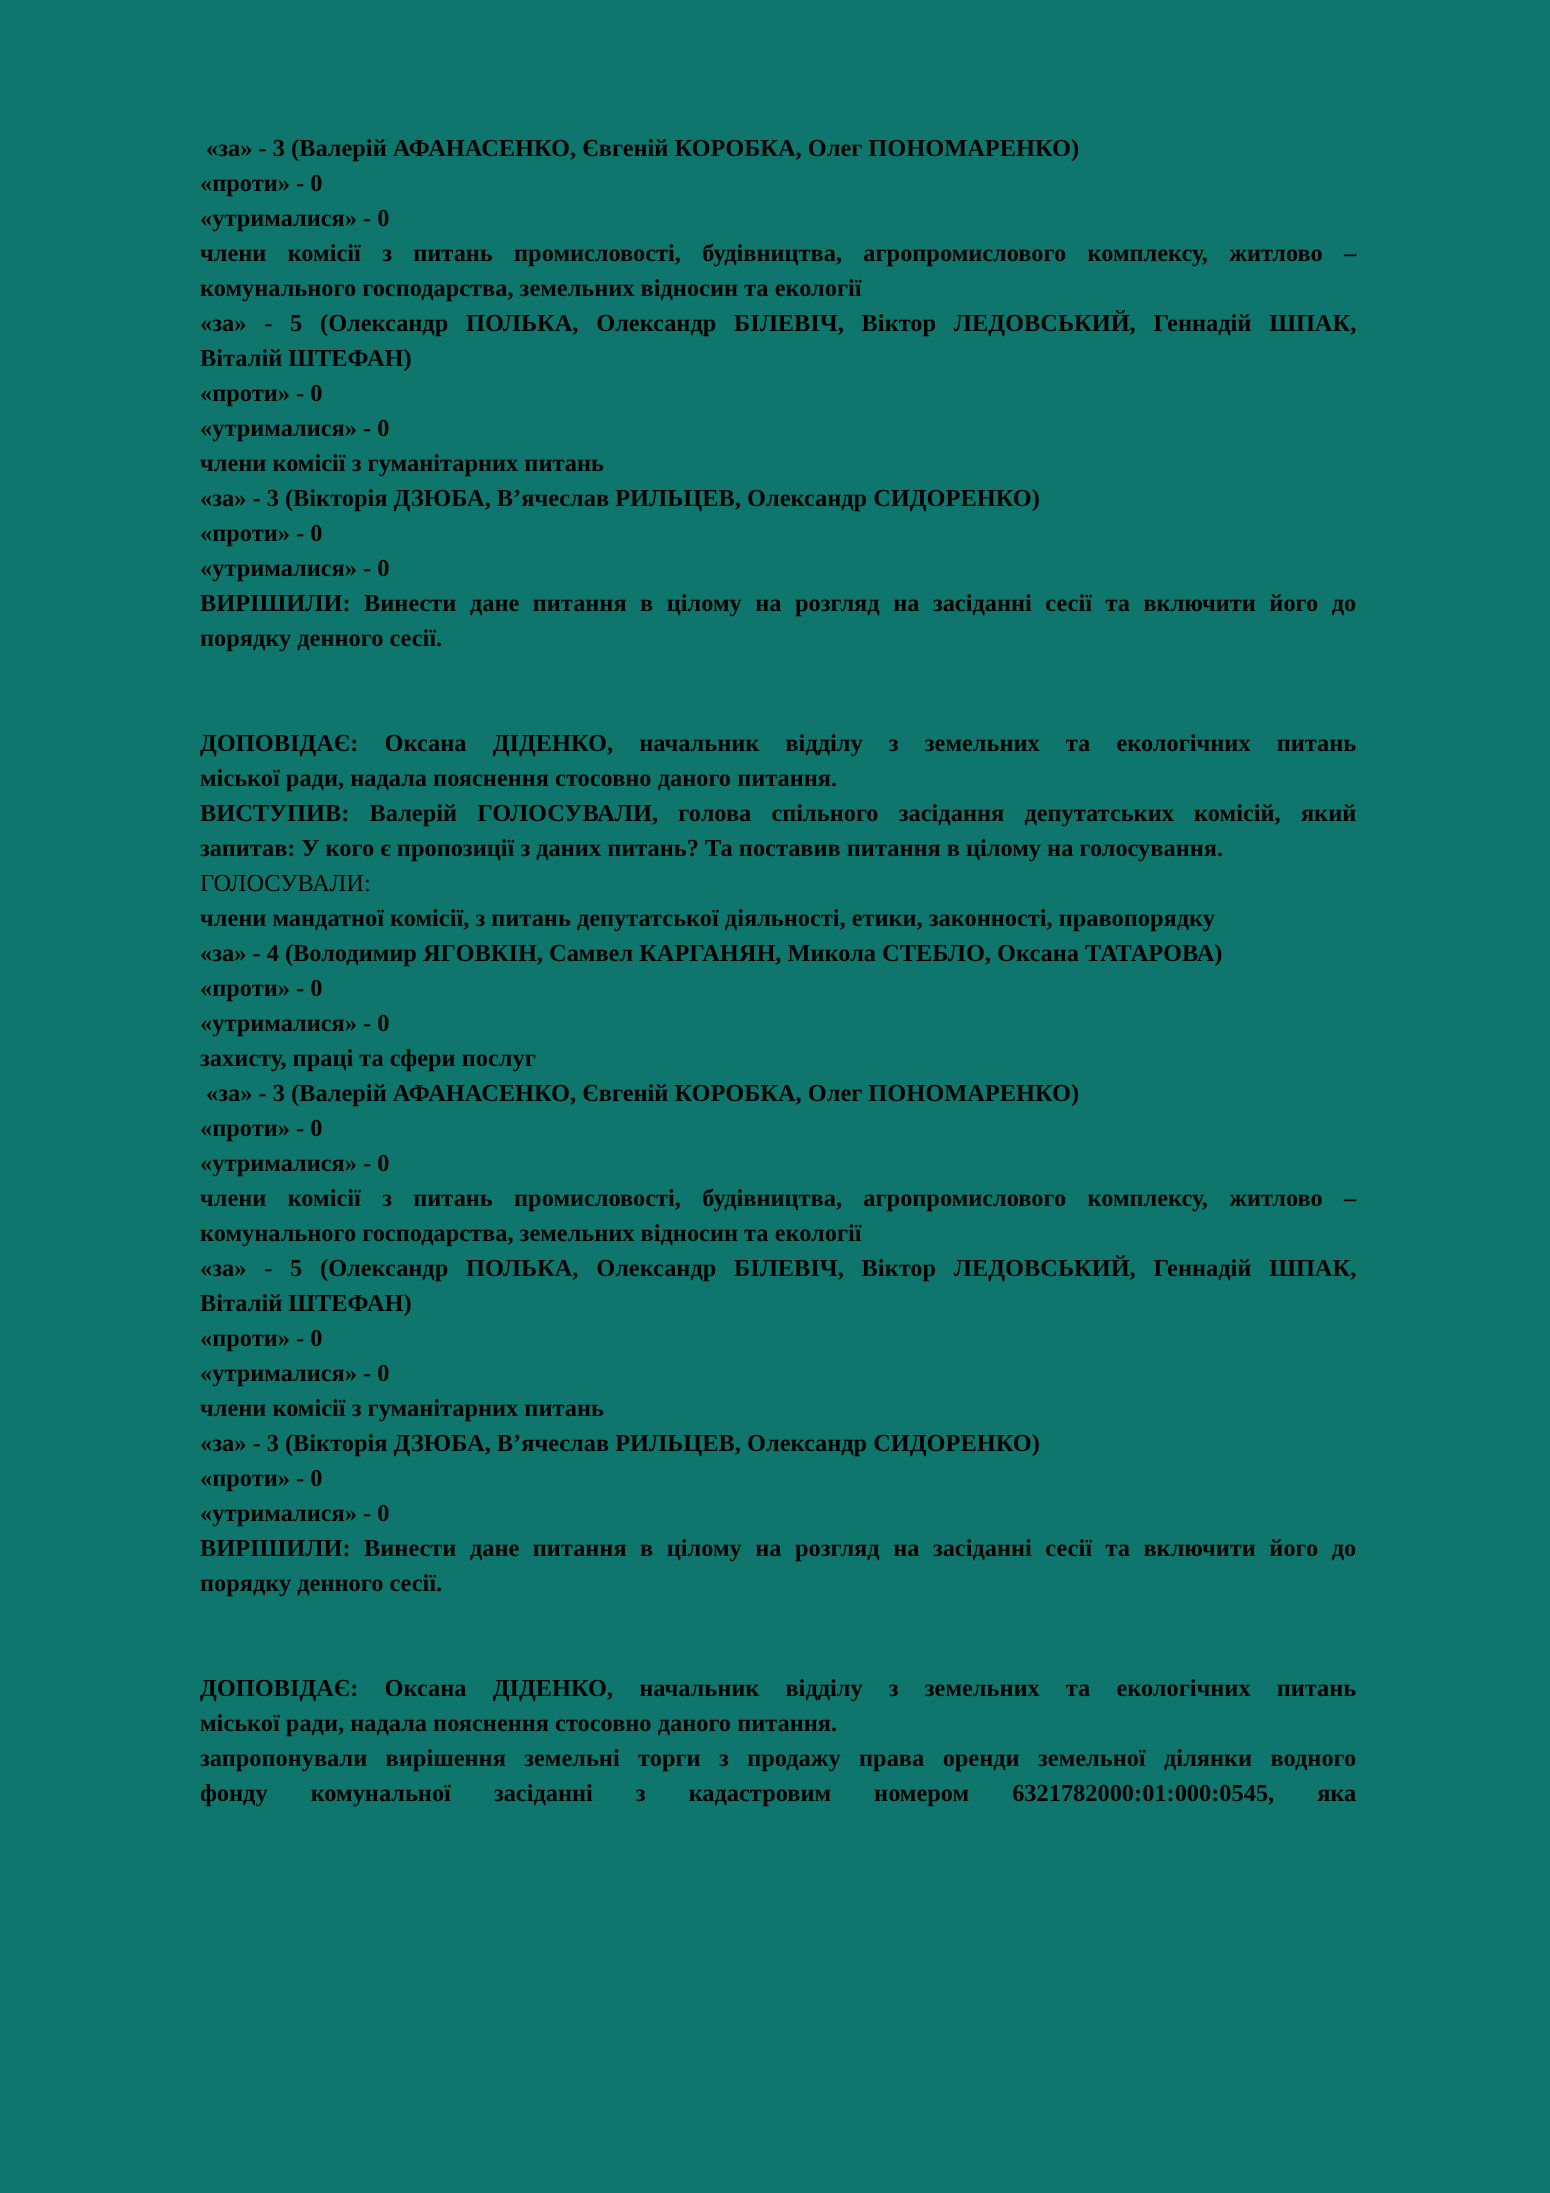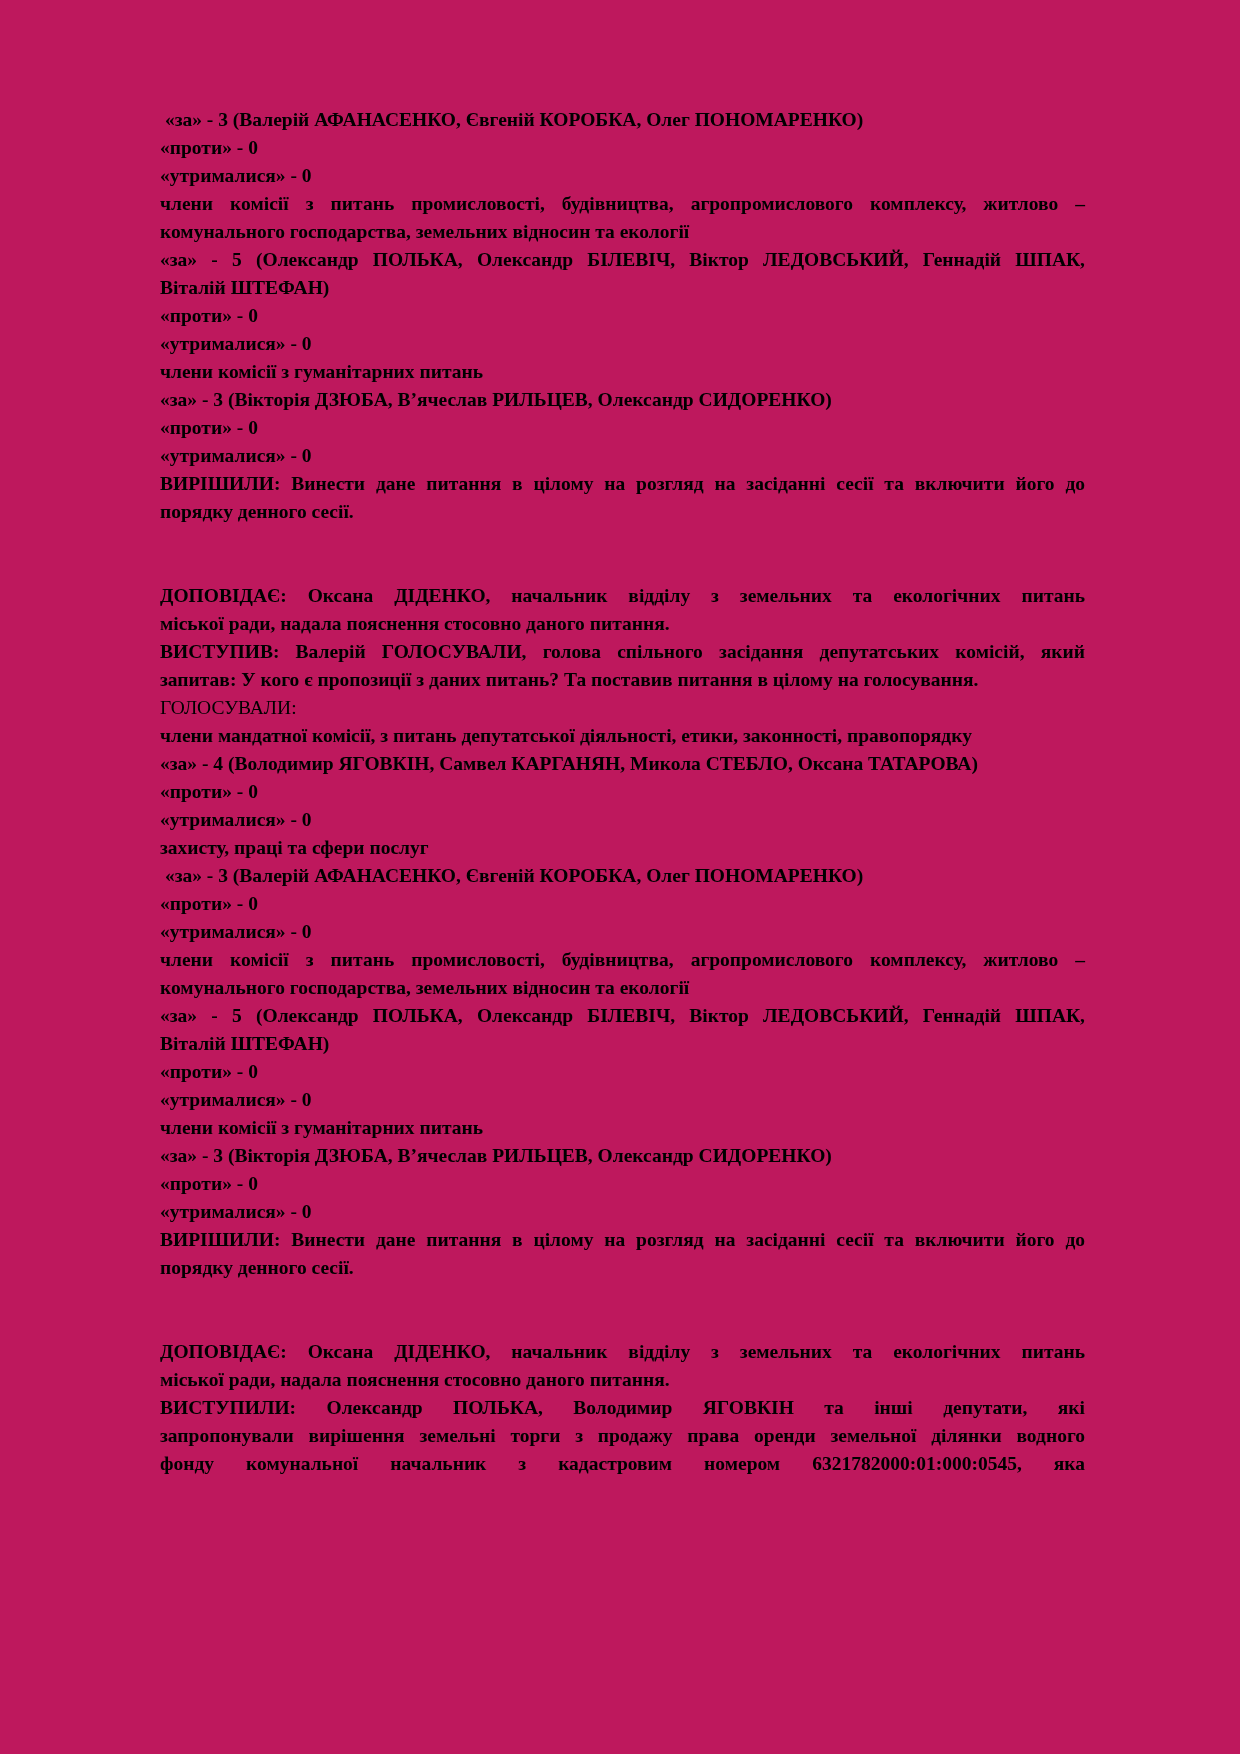--- a/index.html
+++ b/index.html
@@ -4,21 +4,21 @@
 <style>
   html, body {
     margin: 0;
     padding: 0;
     background: #ffffff;
   }
   .page {
     position: relative;
     width: 1240px;
     height: 1754px;
-    background: #be185d;
+    background: #0f766e;
     box-sizing: border-box;
     padding: 106px 155px 0 160px;
     overflow: hidden;
     font-family: "Liberation Serif", "DejaVu Serif", serif;
     font-size: 19.5px;
     color: #000000;
   }
   .doc-text {
     width: 925px;
   }
@@ -79,17 +79,16 @@
       <div class="line"><span class="run-b">члени комісії з гуманітарних питань</span></div>
       <div class="line"><span class="run-b">«за» - 3 (Вікторія ДЗЮБА, В’ячеслав РИЛЬЦЕВ, Олександр СИДОРЕНКО)</span></div>
       <div class="line"><span class="run-b">«проти» - 0</span></div>
       <div class="line"><span class="run-b">«утрималися» - 0</span></div>
       <div class="line stretch"><span class="run-b">ВИРІШИЛИ: Винести дане питання в цілому на розгляд на засіданні сесії та включити його до</span></div>
       <div class="line"><span class="run-b">порядку денного сесії.</span></div>
       <div class="line">&nbsp;</div>
       <div class="line">&nbsp;</div>
       <div class="line stretch"><span class="run-b">ДОПОВІДАЄ: Оксана ДІДЕНКО, начальник відділу з земельних та екологічних питань</span></div>
       <div class="line"><span class="run-b">міської ради, надала пояснення стосовно даного питання.</span></div>
-      <div class="line stretch"><span class="run-b">ВИСТУПИЛИ: Олександр ПОЛЬКА, Володимир ЯГОВКІН та інші депутати, які</span></div>
       <div class="line stretch"><span class="run-b">запропонували вирішення земельні торги з продажу права оренди земельної ділянки водного</span></div>
-      <div class="line stretch"><span class="run-b">фонду комунальної начальник з кадастровим номером 6321782000:01:000:0545, яка</span></div>
+      <div class="line stretch"><span class="run-b">фонду комунальної засіданні з кадастровим номером 6321782000:01:000:0545, яка</span></div>
     </div>
 </div>
 
 </body></html>

